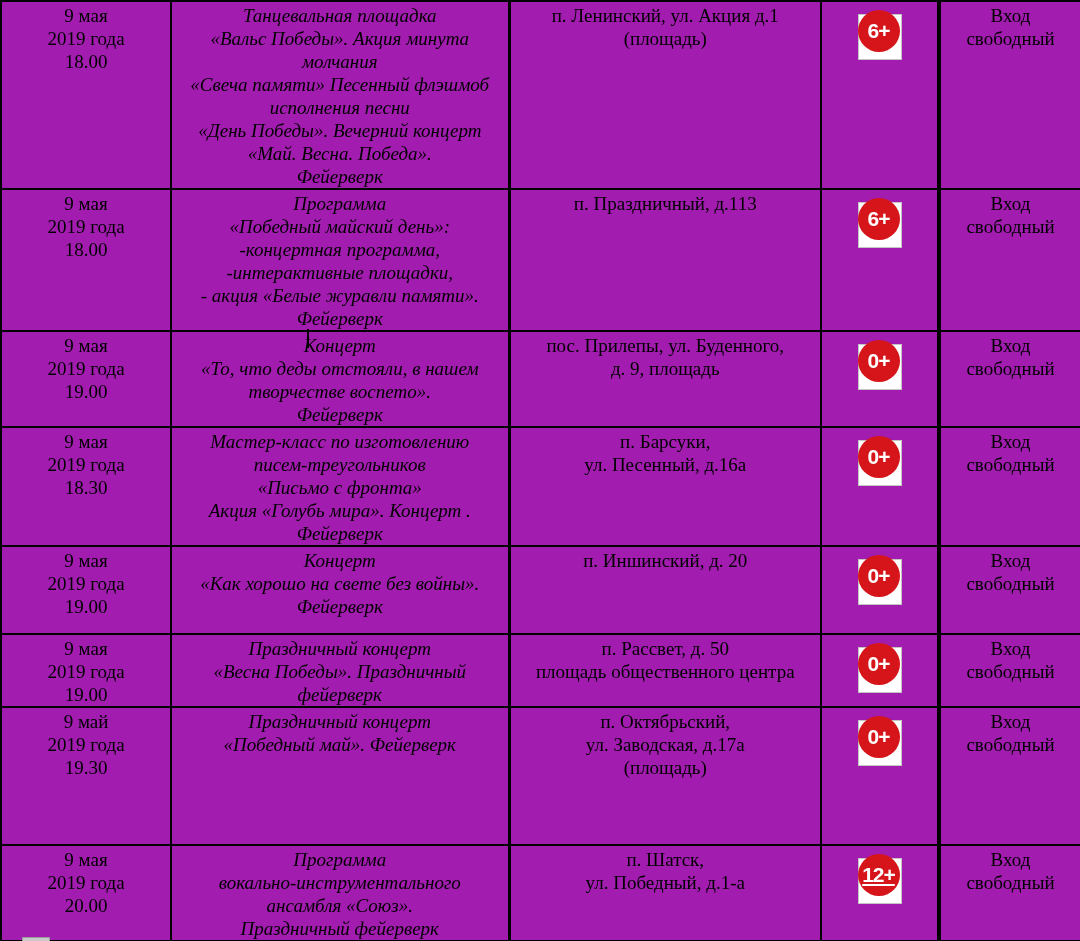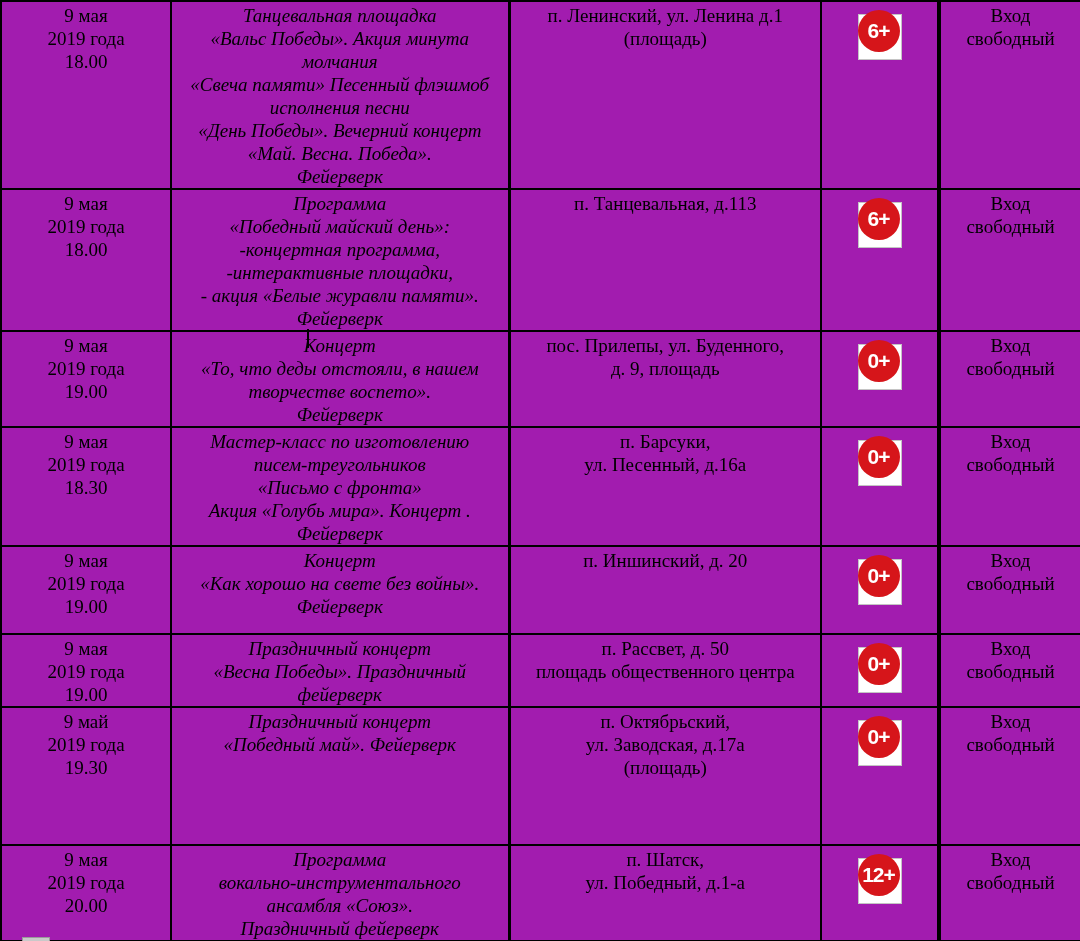--- a/index.html
+++ b/index.html
@@ -97,21 +97,21 @@
             <div class="cell-text">Танцевальная площадка
 «Вальс Победы». Акция минута
 молчания
 «Свеча памяти» Песенный флэшмоб
 исполнения песни
 «День Победы». Вечерний  концерт
 «Май. Весна. Победа».
 Фейерверк</div>
           </td>
         <td class="c-loc">
-            <div class="cell-text">п. Ленинский, ул. Ленина д.1
+            <div class="cell-text">п. Ленинский, ул. Акция д.1
 (площадь)</div>
           </td>
         <td class="c-badge"><div class="badge-frame"><div class="badge-circle" style="background: rgb(214, 21, 26);">6+</div></div></td>
         <td class="c-entry">
             <div class="cell-text">Вход
 свободный</div>
           </td>
       </tr>
       <tr class="r2">
         <td class="c-date">
@@ -121,21 +121,21 @@
           </td>
         <td class="c-event">
             <div class="cell-text">Программа
 «Победный майский день»:
 -концертная программа,
 -интерактивные площадки,
 - акция «Белые журавли памяти».
 Фейерверк</div>
           </td>
         <td class="c-loc">
-            <div class="cell-text">п. Танцевальная, д.113</div>
+            <div class="cell-text">п. Праздничный, д.113</div>
           </td>
         <td class="c-badge"><div class="badge-frame"><div class="badge-circle" style="background: rgb(214, 21, 26);">6+</div></div></td>
         <td class="c-entry">
             <div class="cell-text">Вход
 свободный</div>
           </td>
       </tr>
       <tr class="r3">
         <td class="c-date">
             <div class="cell-text">9 мая
@@ -252,21 +252,21 @@
         <td class="c-event">
             <div class="cell-text">Программа
 вокально-инструментального
 ансамбля «Союз».
 Праздничный фейерверк</div>
           </td>
         <td class="c-loc">
             <div class="cell-text">п. Шатск,
 ул. Победный, д.1-а</div>
           </td>
-        <td class="c-badge"><div class="badge-frame"><div class="badge-circle" style="background: rgb(214, 21, 26);">12+</div></div></td>
+        <td class="c-badge"><div class="badge-frame"><div class="badge-circle" style="background: rgb(214, 21, 26); text-decoration: underline;">12+</div></div></td>
         <td class="c-entry">
             <div class="cell-text">Вход
 свободный</div>
           </td>
       </tr>
     </tbody>
   </table>
 
   <div class="text-caret"></div>
   <div class="bottom-artifact"></div>

